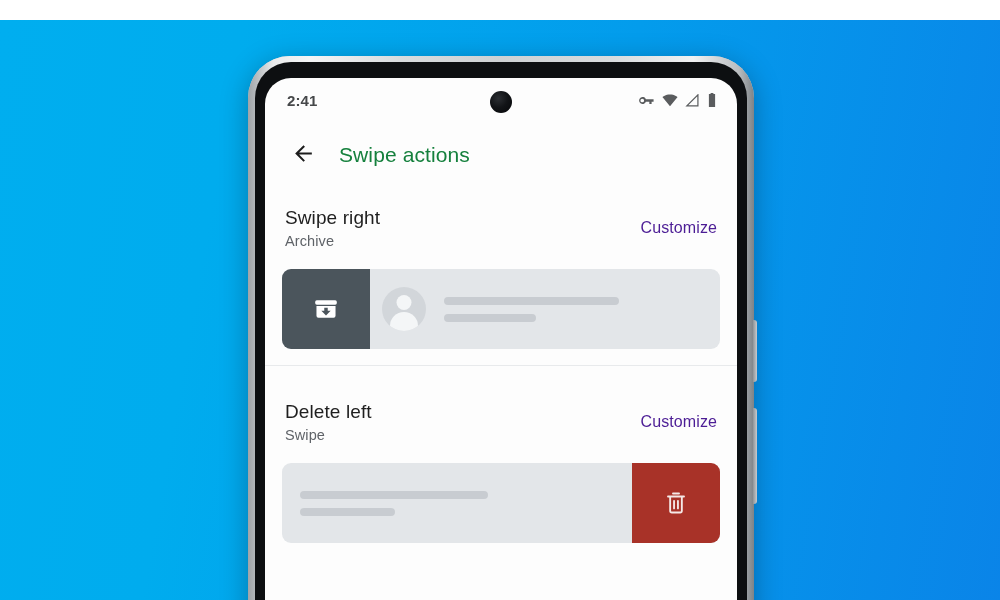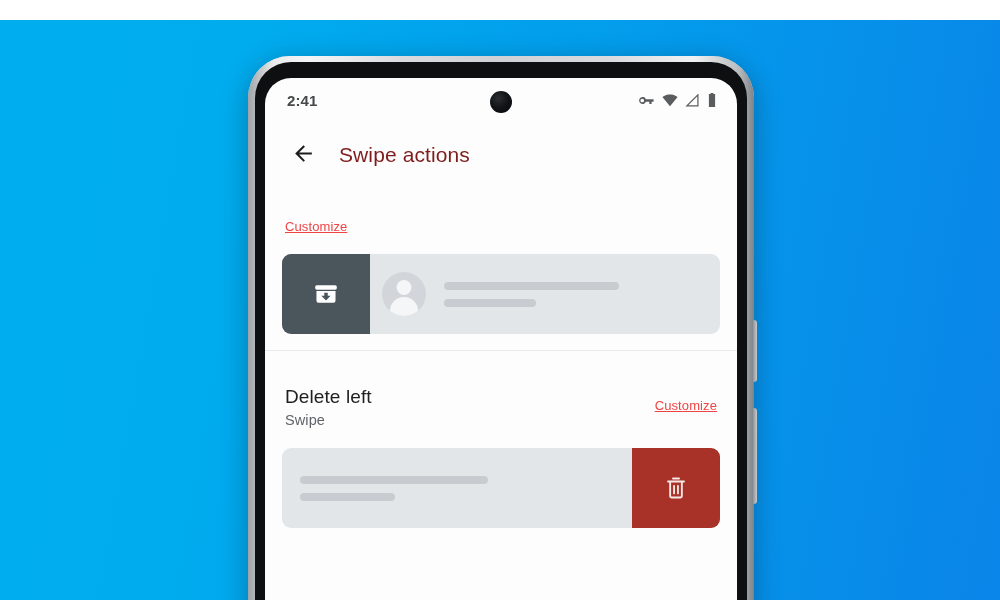--- a/index.html
+++ b/index.html
@@ -61,33 +61,33 @@
     width:22px; height:22px; border-radius:50%;
     background:radial-gradient(circle at 38% 34%, #2c2f33 0%, #121417 46%, #050608 100%);
   }
   #status-icons { margin-left:auto; display:flex; align-items:center; gap:7px; }
   #status-icons svg { display:block; fill:#5a5c5e; }
 
   
   #appbar { display:flex; align-items:center; height:66px; padding:0 0 0 18px; }
   #back-btn { width:40px; height:40px; display:flex; align-items:center; justify-content:center; cursor:pointer; }
   #back-btn svg { fill:#1d1d1d; }
-  #title { font-size:21px; color:#7f1d1d; margin-left:16px; letter-spacing:.1px; }
+  #title { font-size:21px; color:#15803d; margin-left:16px; letter-spacing:.1px; }
 
   
   .section { padding:0 0 16px 0; }
   .section-head {
     display:flex; align-items:flex-start; justify-content:space-between;
     padding:18px 20px 0 20px;
   }
   .head-left { display:flex; flex-direction:column; }
   .sec-title { font-size:19px; color:#1f1f1f; line-height:1.22; letter-spacing:.1px; }
   .sec-sub   { font-size:14.5px; color:#5f6368; margin-top:4px; letter-spacing:.1px; }
   .customize {
-    font-size:13px; color:#ef4444; cursor:pointer; padding-top:13px; letter-spacing:.1px;text-decoration:underline;
+    font-size:16px; color:#4c1d95; cursor:pointer; padding-top:13px; letter-spacing:.1px;
   }
 
   
   .preview { margin:20px 17px 0 17px; height:80px; position:relative; }
   .mail {
     position:absolute; inset:0; border-radius:9px;
     background:#e3e6e9; display:flex; align-items:center;
   }
   .action-block {
     position:absolute; top:0; bottom:0; width:88px;
@@ -170,20 +170,24 @@
             <svg width="25" height="25" viewBox="0 0 24 24">
               <path d="M20 11H7.8l5.6-5.6L12 4l-8 8 8 8 1.4-1.4L7.8 13H20v-2z"></path>
             </svg>
           </span>
         </div>
         <div id="title">Swipe actions</div>
       </div>
 
       <div class="section">
         <div class="section-head">
+          <div class="head-left">
+            <div class="sec-title">Swipe right</div>
+            <div class="sec-sub">Archive</div>
+          </div>
           <div class="customize">Customize</div>
         </div>
 
         <div class="preview">
           <div class="mail mail-inset-left">
             <div class="avatar">
               <div class="head"></div>
               <div class="body"></div>
             </div>
             <div class="lines">

